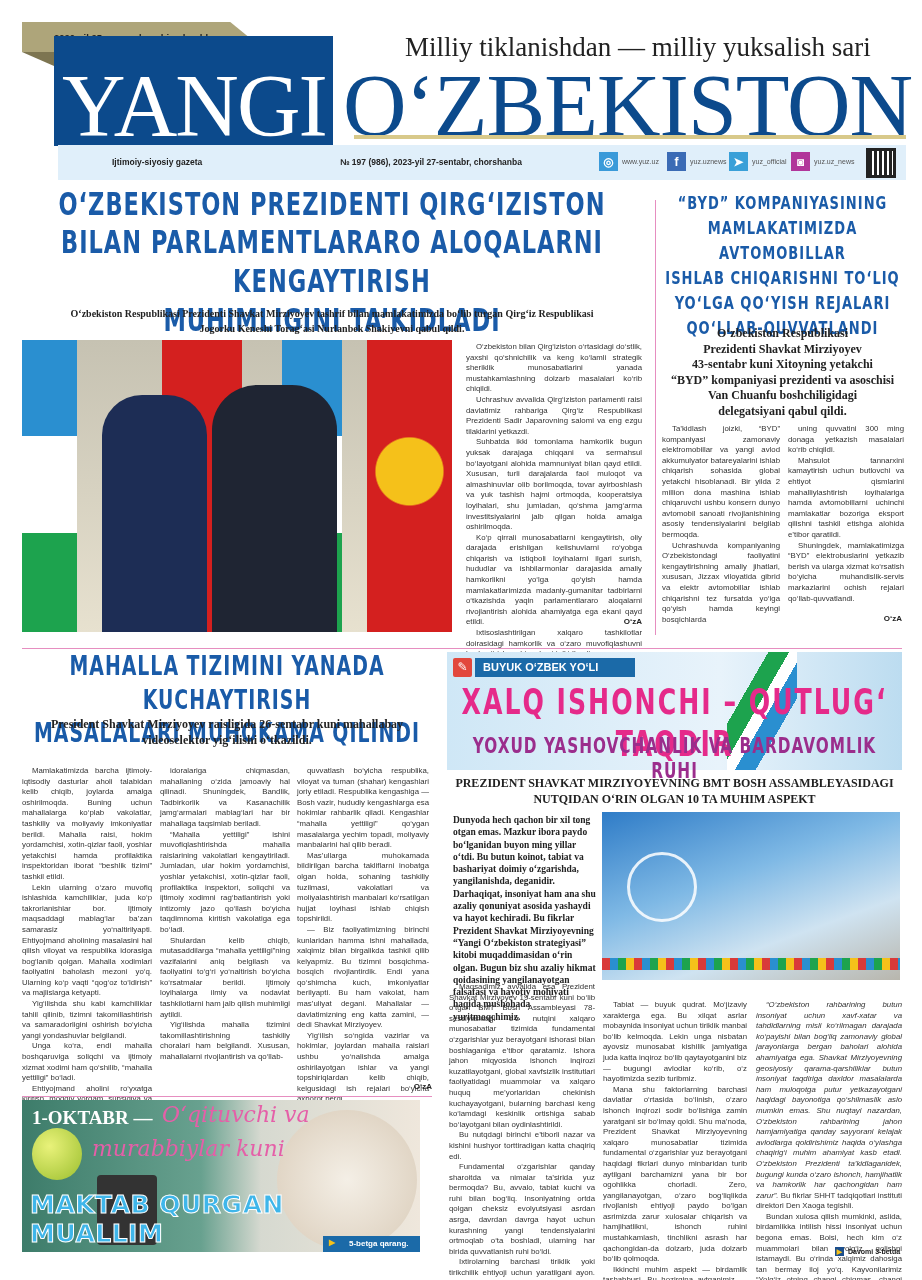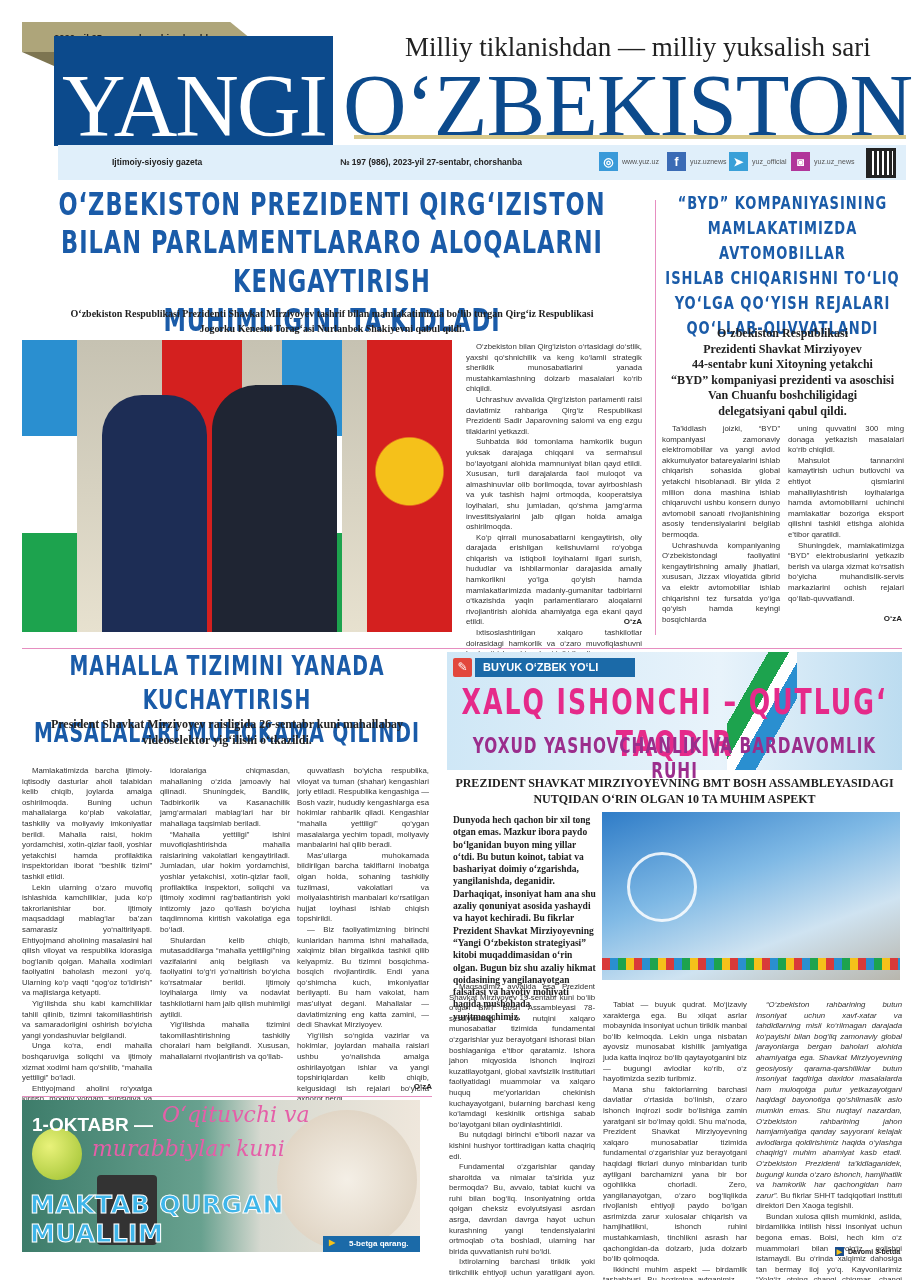--- a/index.html
+++ b/index.html
@@ -98,21 +98,21 @@
 <div class="abs hl" style="left:660px;top:205px;width:245px;font-size:14.5px;line-height:20px">
   <div>“BYD” KOMPANIYASINING</div>
   <div>MAMLAKATIMIZDA AVTOMOBILLAR</div>
   <div>ISHLAB CHIQARISHNI TO‘LIQ</div>
   <div>YO‘LGA QO‘YISH REJALARI</div>
   <div>QO‘LLAB-QUVVATLANDI</div>
 </div>
 <div class="abs lead" style="left:660px;top:326px;width:245px;font-size:12px;line-height:15.5px">
   <div>O‘zbekiston Respublikasi</div>
   <div>Prezidenti Shavkat Mirziyoyev</div>
-  <div>44-sentabr kuni Xitoyning yetakchi</div>
+  <div>43-sentabr kuni Xitoyning yetakchi</div>
   <div>“BYD” kompaniyasi prezidenti va asoschisi</div>
   <div>Van Chuanfu boshchiligidagi</div>
   <div>delegatsiyani qabul qildi.</div>
 </div>
 <div class="abs body" style="left:662px;top:424px;width:118px">
   <p>Ta’kidlash joizki, “BYD” kompaniyasi zamonaviy elektromobillar va yangi avlod akkumulyator batareyalarini ishlab chiqarish sohasida global yetakchi hisoblanadi. Bir yilda 2 million dona mashina ishlab chiqaruvchi ushbu konsern dunyo avtomobil sanoati rivojlanishining asosiy tendensiyalarini belgilab bermoqda.</p>
   <p>Uchrashuvda kompaniyaning O‘zbekistondagi faoliyatini kengaytirishning amaliy jihatlari, xususan, Jizzax viloyatida gibrid va elektr avtomobillar ishlab chiqarishni tez fursatda yo‘lga qo‘yish hamda keyingi bosqichlarda</p>
 </div>
 <div class="abs body" style="left:788px;top:424px;width:116px">
   <p>uning quvvatini 300 ming donaga yetkazish masalalari ko‘rib chiqildi.</p>
@@ -150,21 +150,21 @@
     <p>— Biz faoliyatimizning birinchi kunlaridan hamma ishni mahallada, xalqimiz bilan birgalikda tashkil qilib kelyapmiz. Bu tizimni bosqichma-bosqich rivojlantirdik. Endi yana qo‘shimcha kuch, imkoniyatlar berilyapti. Bu ham vakolat, ham mas’uliyat degani. Mahallalar — davlatimizning eng katta zamini, — dedi Shavkat Mirziyoyev.</p>
     <p>Yig‘ilish so‘ngida vazirlar va hokimlar, joylardan mahalla raislari ushbu yo‘nalishda amalga oshirilayotgan ishlar va yangi topshiriqlardan kelib chiqib, kelgusidagi ish rejalari bo‘yicha axborot berdi.</p>
 </div>
 <div class="abs src" style="left:360px;top:1082px;width:72px">O‘zA</div>
 <div class="abs pinkline" style="left:22px;top:1096px;width:410px"></div>
 
 <div class="abs teacher">
   <div style="position:absolute;left:10px;top:28px;width:50px;height:52px;border-radius:50%;background:radial-gradient(circle at 35% 35%,#e9f27a,#9bbf2e)"></div>
   <div style="position:absolute;left:75px;top:75px;width:60px;height:70px;background:#333;border-radius:4px"></div>
   <div style="position:absolute;left:255px;top:10px;width:140px;height:140px;border-radius:50%;background:radial-gradient(circle,#f4efe6,#d9cbb8)"></div>
-  <div style="position:absolute;left:10px;top:14px;font-size:19px;font-weight:bold;color:#fff;font-family:Liberation Sans, sans-serif">1-OKTABR —</div>
+  <div style="position:absolute;left:10px;top:7px;font-size:19px;font-weight:bold;color:#fff;font-family:Liberation Serif, serif">1-OKTABR —</div>
   <div style="position:absolute;left:140px;top:2px;font-size:22px;font-style:italic;color:#e55fa8;font-family:'DejaVu Serif',serif">O‘qituvchi va</div>
   <div style="position:absolute;left:70px;top:36px;font-size:22px;font-style:italic;color:#e55fa8;font-family:'DejaVu Serif',serif">murabbiylar kuni</div>
   <div style="position:absolute;left:8px;top:90px;font-size:25px;font-weight:bold;color:#3fb6ea;font-family:'DejaVu Sans',sans-serif;-webkit-text-stroke:1px #fff;letter-spacing:0.5px">MAKTAB QURGAN MUALLIM</div>
   <div style="position:absolute;left:301px;top:136px;width:97px;height:16px;background:#1b6aa8;color:#fff;font-size:8px;font-weight:bold;padding:3px 0 0 26px">
     <span style="position:absolute;left:6px;top:2px;color:#f5c11a">▶</span>
     <span>5-betga qarang.</span>
   </div>
 </div>
 
 <div class="abs banner2">

